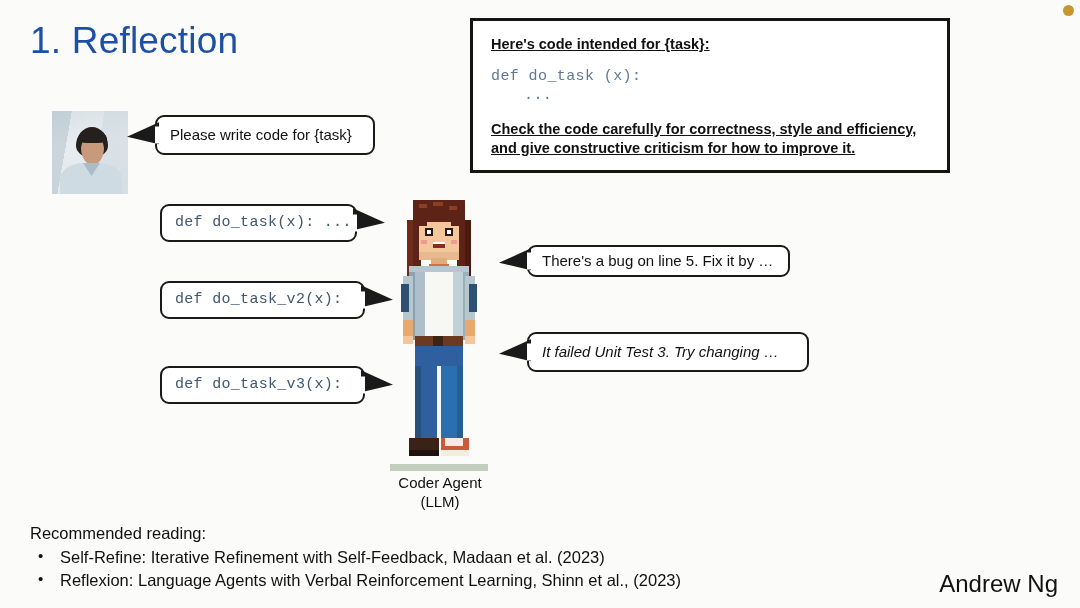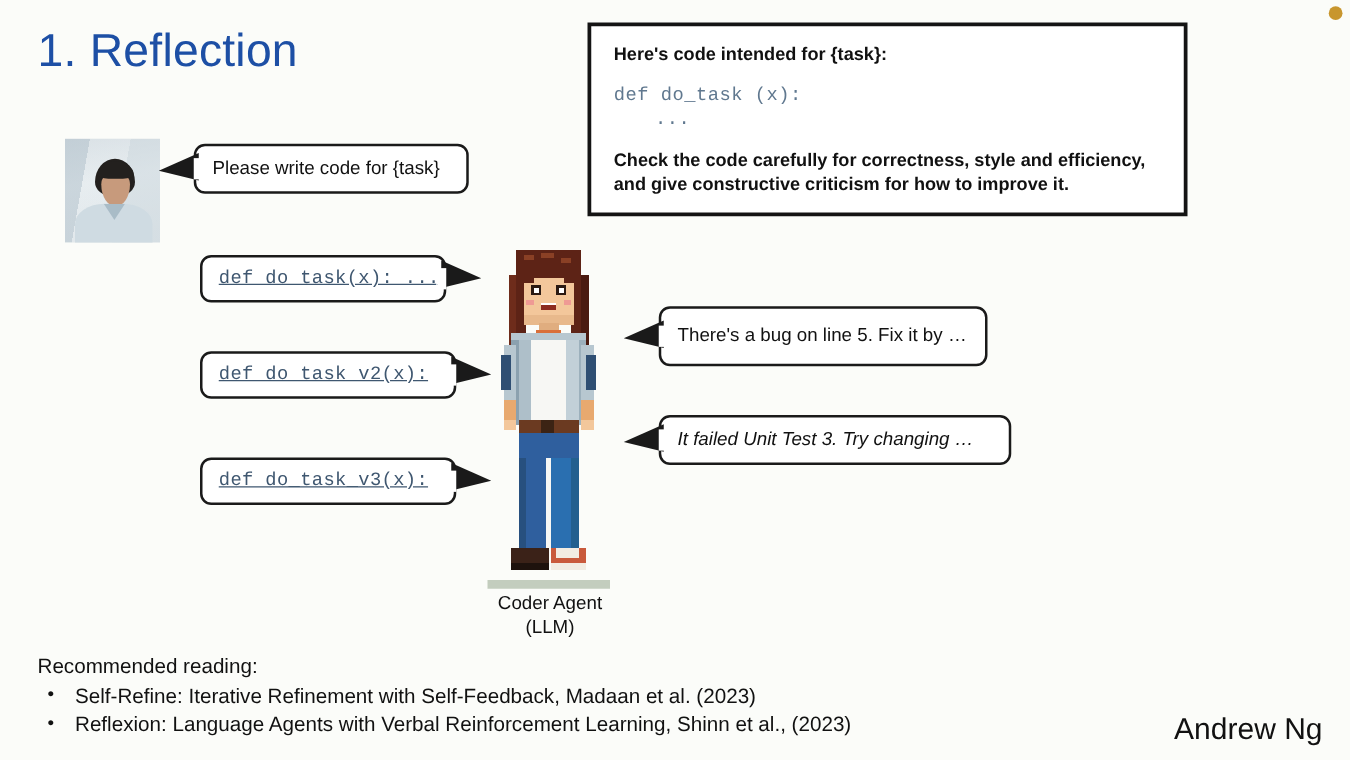--- a/index.html
+++ b/index.html
@@ -109,21 +109,20 @@
     font-size: 15px;
     color: #111;
     white-space: nowrap;
     line-height: 1.1;
   }
   .bubble.code .btext {
     font-family: "Liberation Mono", "DejaVu Sans Mono", monospace;
     font-size: 15px;
     color: #3f5770;
     letter-spacing: 0.3px;
-    text-decoration: underline;
   }
 
   
   .tail-right::after,
   .tail-right::before {
     content: "";
     position: absolute;
   }
   .tail-right::before {
     right: -30px;
@@ -190,20 +189,21 @@
     box-sizing: border-box;
     background: #ffffff;
     border: 3px solid #141414;
     padding: 14px 16px 10px 18px;
   }
   #prompt-box .pline {
     font-size: 14.5px;
     font-weight: bold;
     color: #111;
     line-height: 1.35;
+    text-decoration: underline;
   }
   #prompt-box .pcode {
     font-family: "Liberation Mono", "DejaVu Sans Mono", monospace;
     font-size: 15px;
     color: #60788f;
     line-height: 1.3;
     margin-top: 12px;
     letter-spacing: 0.4px;
   }
   #prompt-box .pcode .indent { padding-left: 33px; display: block; }
@@ -319,21 +319,21 @@
   <div class="bubble code tail-right" style="left:160px; top:281px; width:205px; height:38px;">
     <div class="tailmask"></div>
     <span class="btext">def do_task_v2(x):</span>
   </div>
 
   <div class="bubble code tail-right" style="left:160px; top:366px; width:205px; height:38px;text-align:right;">
     <div class="tailmask"></div>
     <span class="btext">def do_task_v3(x):</span>
   </div>
 
-  <div class="bubble tail-left" style="left:527px; top:245px; width:263px; height:48px;">
+  <div class="bubble tail-left" style="left:527px; top:245px; width:263px; height:32px;">
     <div class="tailmask"></div>
     <span class="btext">There's a bug on line 5. Fix it by …</span>
   </div>
 
   <div class="bubble tail-left" style="left:527px; top:332px; width:282px; height:40px;font-style:italic;">
     <div class="tailmask"></div>
     <span class="btext">It failed Unit Test 3. Try changing …</span>
   </div>
 
   <div id="coder-agent">

